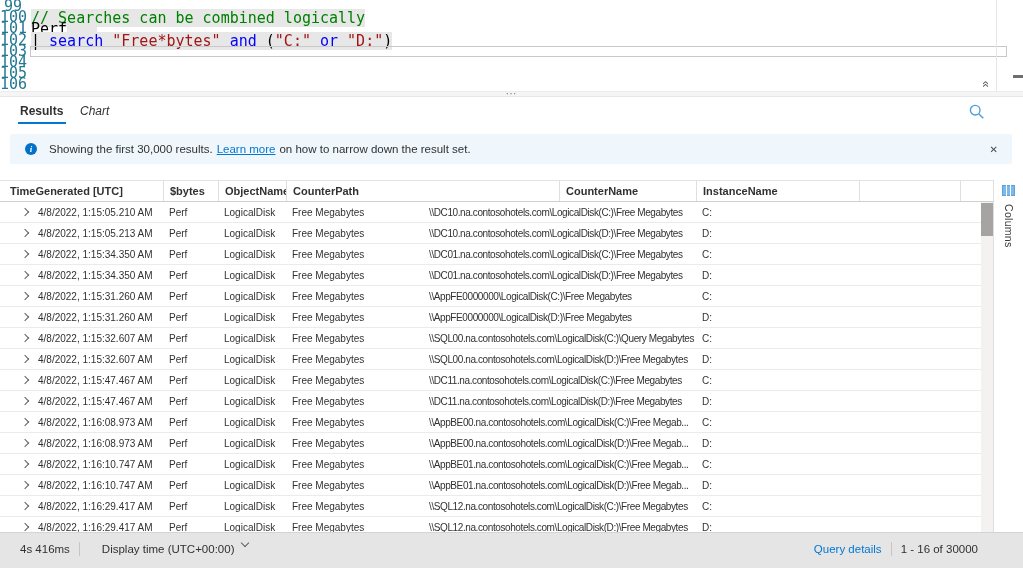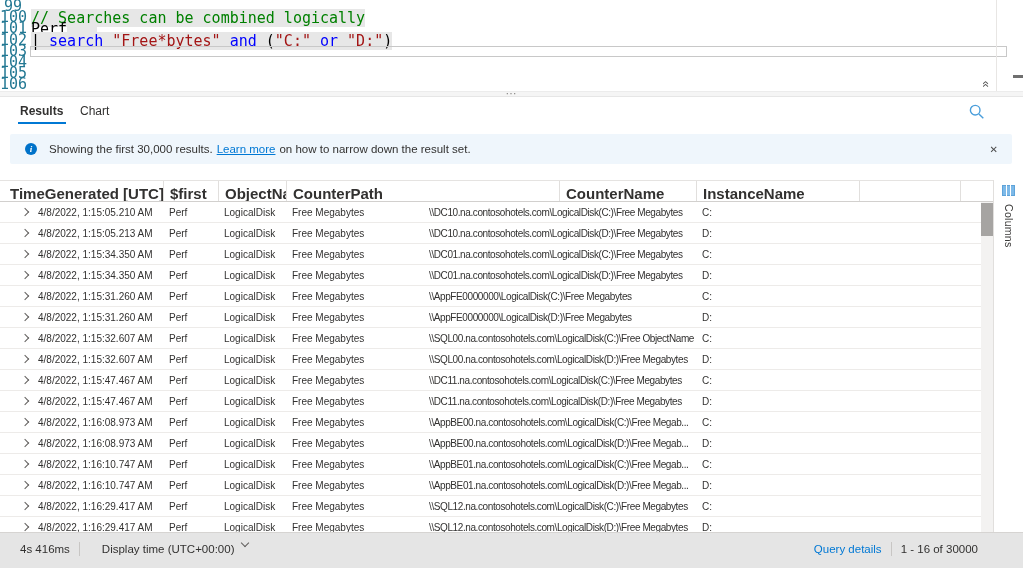--- a/index.html
+++ b/index.html
@@ -28,38 +28,38 @@
   
   .splitter{position:absolute;left:0;top:91px;width:1023px;height:6px;background:#f5f5f5;
             border-top:1px solid #ececec;border-bottom:1px solid #e6e6e6;box-sizing:border-box;
             text-align:center;cursor:row-resize;}
   .splitter .dots{font-size:11px;line-height:3px;color:#8a8886;letter-spacing:1px;display:block;}
 
   
   .tabs-row{position:absolute;left:0;top:97px;width:892px;height:29px;}
   .tab{position:absolute;top:7px;font-size:12px;color:#323130;cursor:pointer;}
   .tab-results{left:20px;font-weight:700;}
-  .tab-chart{left:80px;}
+  .tab-chart{left:80px;font-style:italic;}
   .tab-underline{position:absolute;left:18px;top:25px;width:48px;height:2px;background:#0078d4;}
   .search-btn{position:absolute;left:968px;top:103px;width:18px;height:18px;cursor:pointer;}
 
   
   .banner{position:absolute;left:10px;top:134px;width:1002px;height:30px;background:#eff6fc;
           border-radius:2px;display:flex;align-items:center;box-sizing:border-box;
           padding:0 10px 0 15px;font-size:11.5px;color:#323130;}
   .info-icon{width:12px;height:12px;border-radius:50%;background:#0072c9;color:#fff;
              font-size:9px;font-weight:700;font-style:italic;font-family:"Liberation Serif",serif;
              display:flex;align-items:center;justify-content:center;margin-right:12px;flex:none;}
   .banner .link{color:#0078d4;text-decoration:underline;margin:0 4px;cursor:pointer;}
   .banner-close{margin-left:auto;color:#4a4a4a;font-size:10px;cursor:pointer;padding:2px 4px;}
 
   
   .grid-header{position:absolute;left:0;top:180px;width:993px;height:22px;box-sizing:border-box;
                border-top:1px solid #e5e3e1;border-bottom:1px solid #d2d0ce;display:flex;
-               font-size:15px;font-weight:700;color:#323130;}
+               font-size:11px;font-weight:700;color:#323130;}
   .h-cell{box-sizing:border-box;padding:4px 4px 0 6px;white-space:nowrap;overflow:hidden;
           border-left:1px solid #e1dfdd;cursor:pointer;}
   .h-cell.first{border-left:none;padding-left:10px;}
   .h-cell.blank{border-right:1px solid #e1dfdd;cursor:default;}
   .h-fill{flex:1;}
   .col0{width:163px;}.col1{width:55px;}.col2{width:68px;}.col3{width:137px;}
   .col4{width:273px;}.col5{width:163px;}.col6{width:102px;}
 
   .grid-body{position:absolute;left:0;top:202px;width:981px;height:330px;overflow:hidden;
              font-size:10px;color:#323130;}
@@ -159,21 +159,21 @@
   <div class="banner">
     <span class="info-icon">i</span>
     <span>Showing the first 30,000 results.</span>
     <span class="link">Learn more</span>
     <span>on how to narrow down the result set.</span>
     <span class="banner-close">✕</span>
   </div>
 
   <div class="grid-header">
     <div class="h-cell first col0">TimeGenerated [UTC]</div>
-    <div class="h-cell col1">$first</div>
+    <div class="h-cell col1">$bytes</div>
     <div class="h-cell col2">ObjectName</div>
     <div class="h-cell col4">CounterPath</div>
     <div class="h-cell col3">CounterName</div>
     <div class="h-cell col5">InstanceName</div>
     <div class="h-cell blank col6"></div>
     <div class="h-fill"></div>
   </div>
 
   <div class="grid-body">
       <div class="t-row">
@@ -249,21 +249,21 @@
         <div class="t-cell col6"></div>
       </div>
       <div class="t-row">
         <div class="t-cell col0">
           <span class="chev"></span>
           <span>4/8/2022, 1:15:32.607 AM</span>
         </div>
         <div class="t-cell col1">Perf</div>
         <div class="t-cell col2">LogicalDisk</div>
         <div class="t-cell col3">Free Megabytes</div>
-        <div class="t-cell col4">\\SQL00.na.contosohotels.com\LogicalDisk(C:)\Free ObjectName</div>
+        <div class="t-cell col4">\\SQL00.na.contosohotels.com\LogicalDisk(C:)\Query Megabytes</div>
         <div class="t-cell col5">C:</div>
         <div class="t-cell col6"></div>
       </div>
       <div class="t-row">
         <div class="t-cell col0">
           <span class="chev"></span>
           <span>4/8/2022, 1:15:32.607 AM</span>
         </div>
         <div class="t-cell col1">Perf</div>
         <div class="t-cell col2">LogicalDisk</div>

